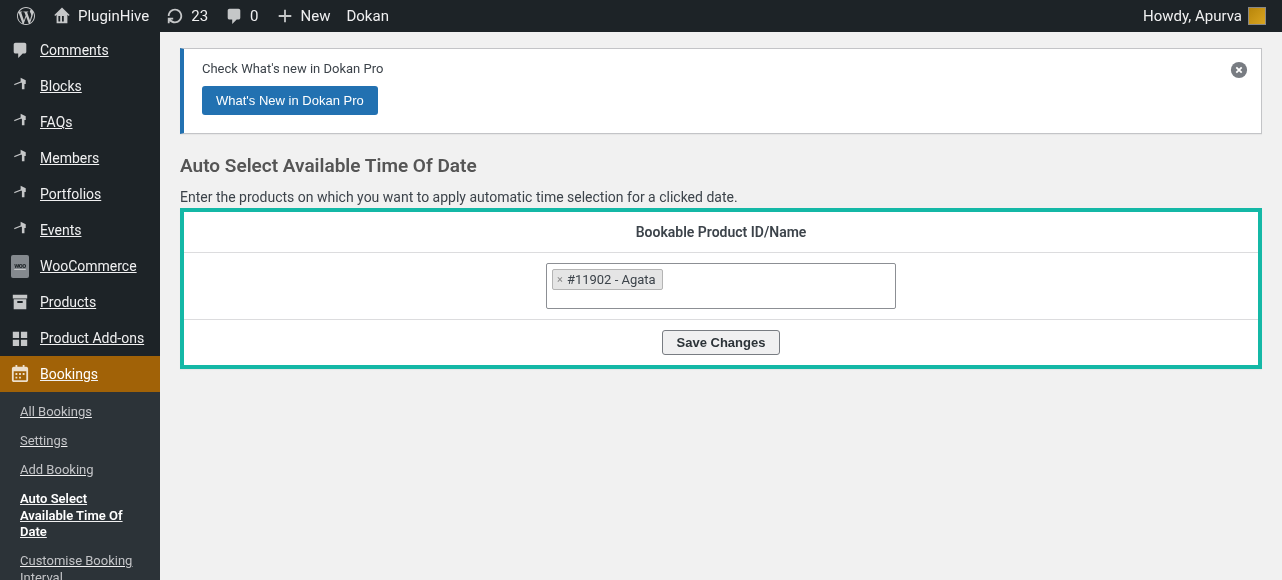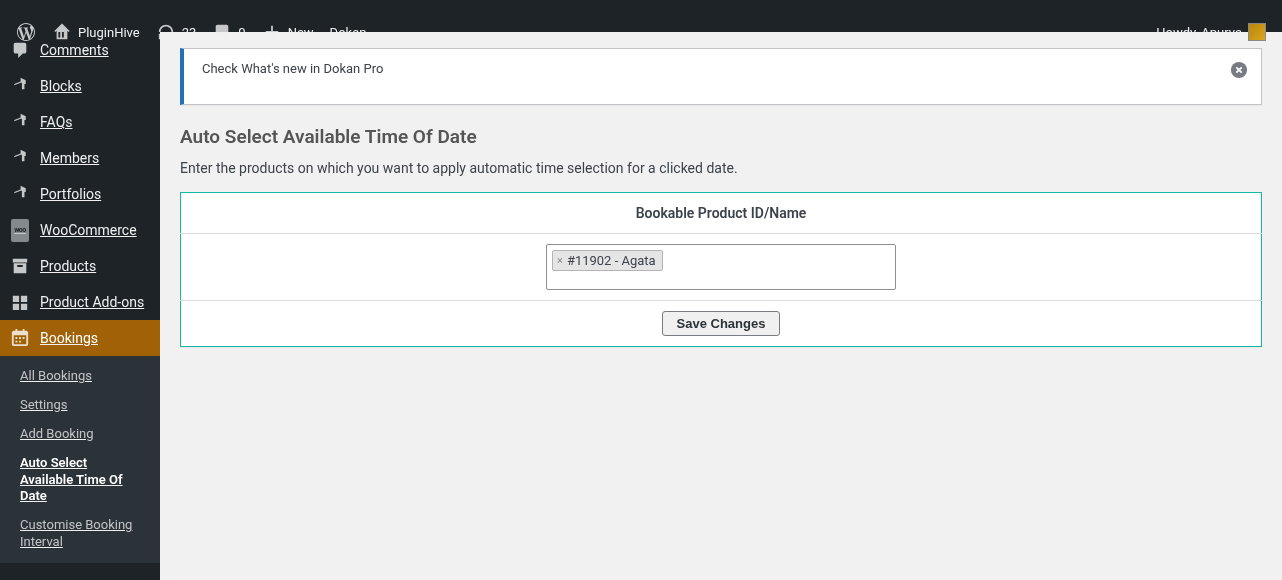--- a/index.html
+++ b/index.html
@@ -1,19 +1,19 @@
 <!DOCTYPE html>
 <html><head>
 <meta charset="utf-8">
 <style>
 * { margin: 0; padding: 0; box-sizing: border-box; }
 body { font-family: -apple-system, BlinkMacSystemFont, "Segoe UI", Roboto, "Helvetica Neue", sans-serif; font-size: 13px; background: #f1f1f1; color: #3c434a; width: 1282px; height: 580px; overflow: hidden; }
 
 
-.adminbar { position: fixed; top: 0; left: 0; right: 0; height: 32px; background: #1d2327; color: #c3c4c7; display: flex; align-items: flex-start; padding: 16px 8px; z-index: 100; font-size: 13px; }
+.adminbar { position: fixed; top: 0; left: 0; right: 0; height: 32px; background: #1d2327; color: #c3c4c7; display: flex; align-items: center; padding: 16px 8px; z-index: 100; font-size: 15px; }
 .adminbar-left { display: flex; align-items: center; gap: 0; flex: 1; }
 .adminbar-item { display: flex; align-items: center; gap: 6px; padding: 0 8px; color: #f0f0f1; cursor: pointer; height: 32px; }
 .adminbar-right { display: flex; align-items: center; gap: 8px; color: #f0f0f1; }
 .avatar { width: 18px; height: 18px; background: linear-gradient(135deg,#b8860b,#daa520); border: 1px solid #888; }
 
 
 .sidebar { position: fixed; top: 32px; left: 0; width: 160px; bottom: 0; background: #1d2327; color: #f0f0f1; font-size: 14px; overflow-y: auto; text-decoration: underline; }
 .menu-item { display: flex; align-items: center; gap: 10px; padding: 8px 10px; color: #f0f0f1; cursor: pointer; min-height: 34px; }
 .menu-item.current { background: #a16207; color: #fff; position: relative; }
 .menu-item.current::after { content: ""; position: absolute; right: -8px; top: 50%; transform: translateY(-50%); border: 8px solid transparent; border-right-color: #f1f1f1; }
@@ -23,23 +23,23 @@
 .submenu-item.current { color: #fff; font-weight: 600; }
 
 
 .main { margin-left: 160px; margin-top: 32px; padding: 16px 20px 20px; }
 .notice { background: #fff; border: 1px solid #c3c4c7; border-left: 4px solid #2271b1; padding: 12px 18px 18px; margin: 0 0 20px; position: relative; box-shadow: 0 1px 1px rgba(0,0,0,0.04); }
 .notice-text { color: #3c434a; margin-bottom: 10px; }
 .notice-dismiss { position: absolute; right: 12px; top: 12px; width: 20px; height: 20px; display: flex; align-items: center; justify-content: center; color: #787c82; cursor: pointer; }
 .btn-primary { display: inline-block; background: #2271b1; color: #fff; padding: 7px 14px; border-radius: 3px; font-size: 13px; border: none; cursor: pointer; }
 
 h2.section-title { font-size: 19px; font-weight: 600; color: #555; margin: 8px 0 12px; }
-.section-desc { color: #3c434a; margin-bottom: 16px; font-size: 14px; }
-
-.widefat { width: 100%; background: #fff; border: 1px solid #14b8a6; border-collapse: collapse; box-shadow: 0 1px 1px rgba(0,0,0,0.04); }
+.section-desc { color: #3c434a; margin-bottom: 3px; font-size: 14px; }
+
+.widefat { width: 100%; background: #fff; border: 4px solid #14b8a6; border-collapse: collapse; box-shadow: 0 1px 1px rgba(0,0,0,0.04); }
 .widefat th { text-align: center; padding: 12px 10px; font-weight: 600; font-size: 14px; color: #3c434a; }
 .widefat td { padding: 10px; text-align: center; }
 .widefat tr { border-top: 1px solid #dcdcde; }
 .widefat thead tr { border-top: none; }
 
 .token-input { display: inline-flex; align-items: flex-start; width: 350px; min-height: 46px; border: 1px solid #8c8f94; border-radius: 2px; background: #fff; padding: 5px; text-align: left; }
 .token { display: inline-flex; align-items: center; background: #e5e5e5; border: 1px solid #b4b4b4; border-radius: 2px; padding: 2px 6px 2px 4px; font-size: 13px; color: #3c434a; gap: 4px; }
 .token-x { color: #888; cursor: pointer; font-size: 11px; }
 
 .save-btn { background: #f0f0f1; border: 1px solid #787c82; border-radius: 3px; padding: 4px 14px; font-size: 13px; font-weight: 600; cursor: pointer; color: #2c3338; }
@@ -136,20 +136,28 @@
       </span>
     <span>Members</span>
   </div>
   <div class="menu-item">
     <span class="menu-icon">
         <svg viewBox="0 0 20 20">
           <path d="M10 1l3 3-1 1 4 4-2 2-5-5-1 1-3 7-1-1 3-7-3-3z" transform="rotate(45 10 10)"></path>
         </svg>
       </span>
     <span>Portfolios</span>
+  </div>
+  <div class="menu-item">
+    <span class="menu-icon">
+        <svg viewBox="0 0 20 20">
+          <path d="M10 1l3 3-1 1 4 4-2 2-5-5-1 1-3 7-1-1 3-7-3-3z" transform="rotate(45 10 10)"></path>
+        </svg>
+      </span>
+    <span>Events</span>
   </div>
   <div class="menu-item">
     <span class="menu-icon">
         <span class="woo-icon-box">woo</span>
       </span>
     <span>WooCommerce</span>
   </div>
   <div class="menu-item">
     <span class="menu-icon">
         <svg viewBox="0 0 20 20">
@@ -185,20 +193,21 @@
 
 <div class="main">
   <div class="notice">
     <div class="notice-dismiss">
       <span><svg viewBox="0 0 20 20" width="16" height="16">
             <circle cx="10" cy="10" r="9" fill="#787c82"></circle>
             <path d="M7 7l6 6M13 7l-6 6" stroke="#fff" stroke-width="2" fill="none"></path>
           </svg></span>
     </div>
     <div class="notice-text">Check What's new in Dokan Pro</div>
+    <button class="btn-primary">What's New in Dokan Pro</button>
   </div>
 
   <h2 class="section-title">Auto Select Available Time Of Date</h2>
   <p class="section-desc">Enter the products on which you want to apply automatic time selection for a clicked date.</p>
 
   <table class="widefat">
     <thead>
       <tr>
         <th>Bookable Product ID/Name</th>
       </tr>

